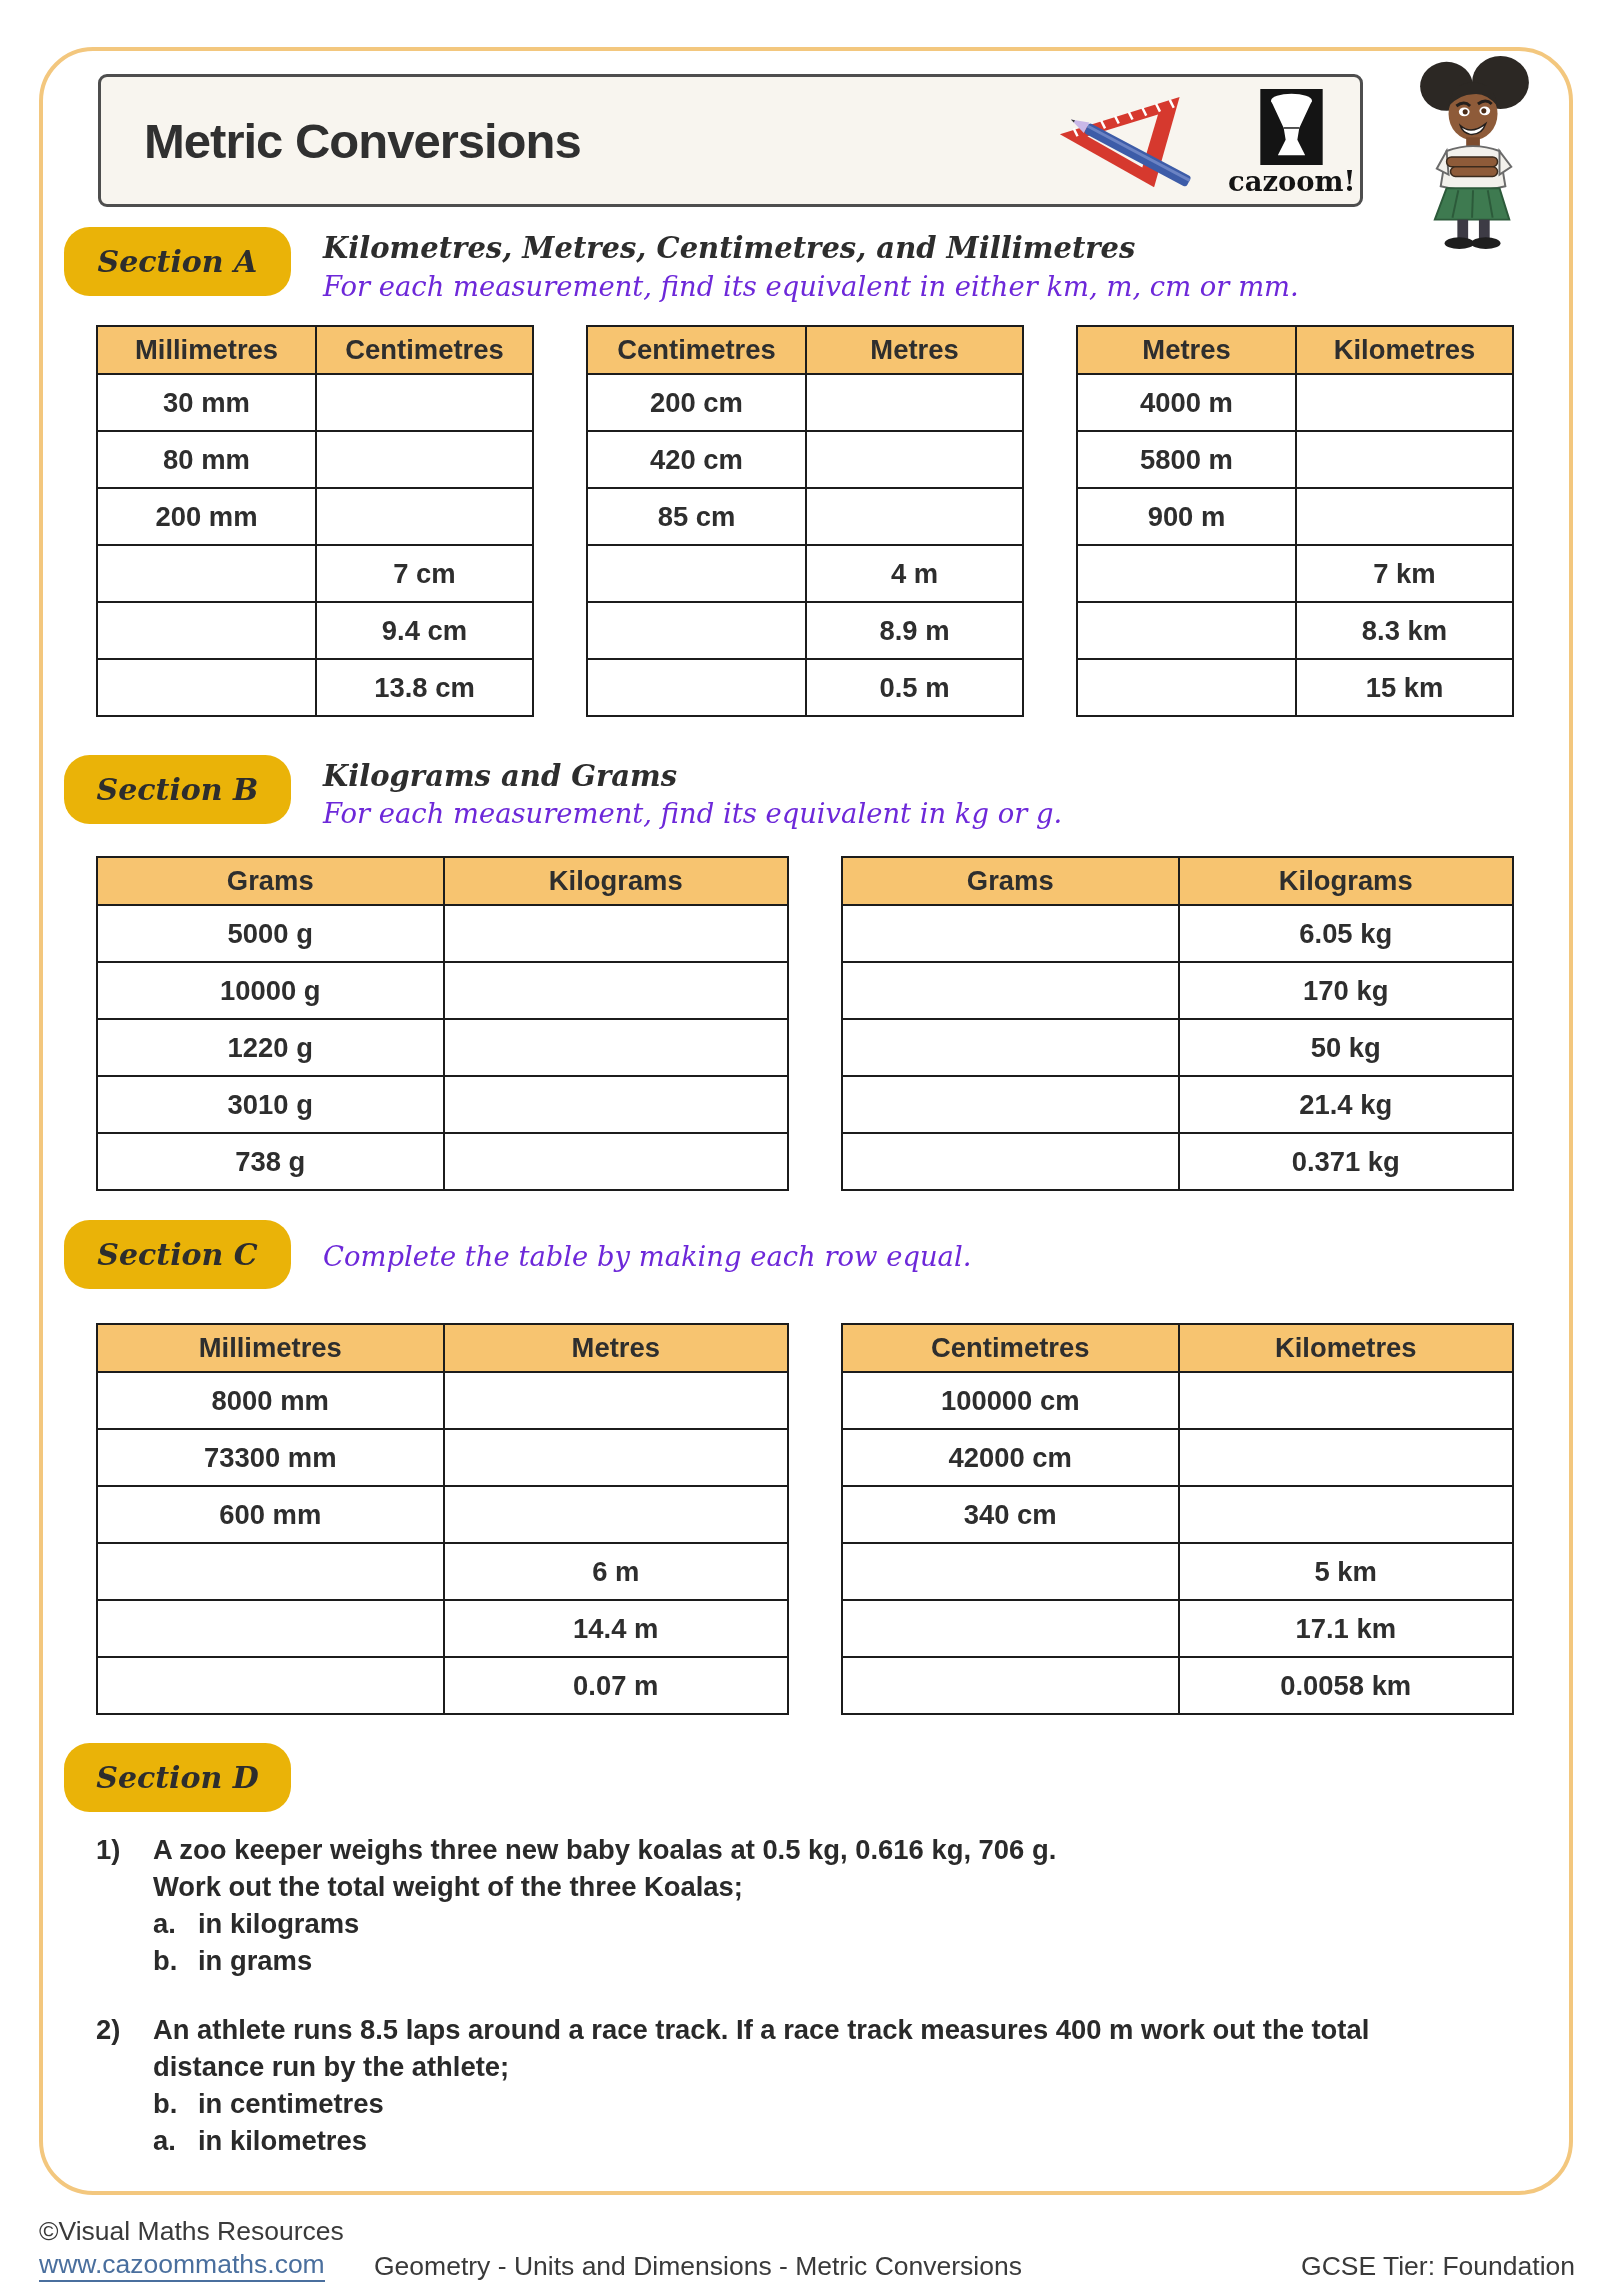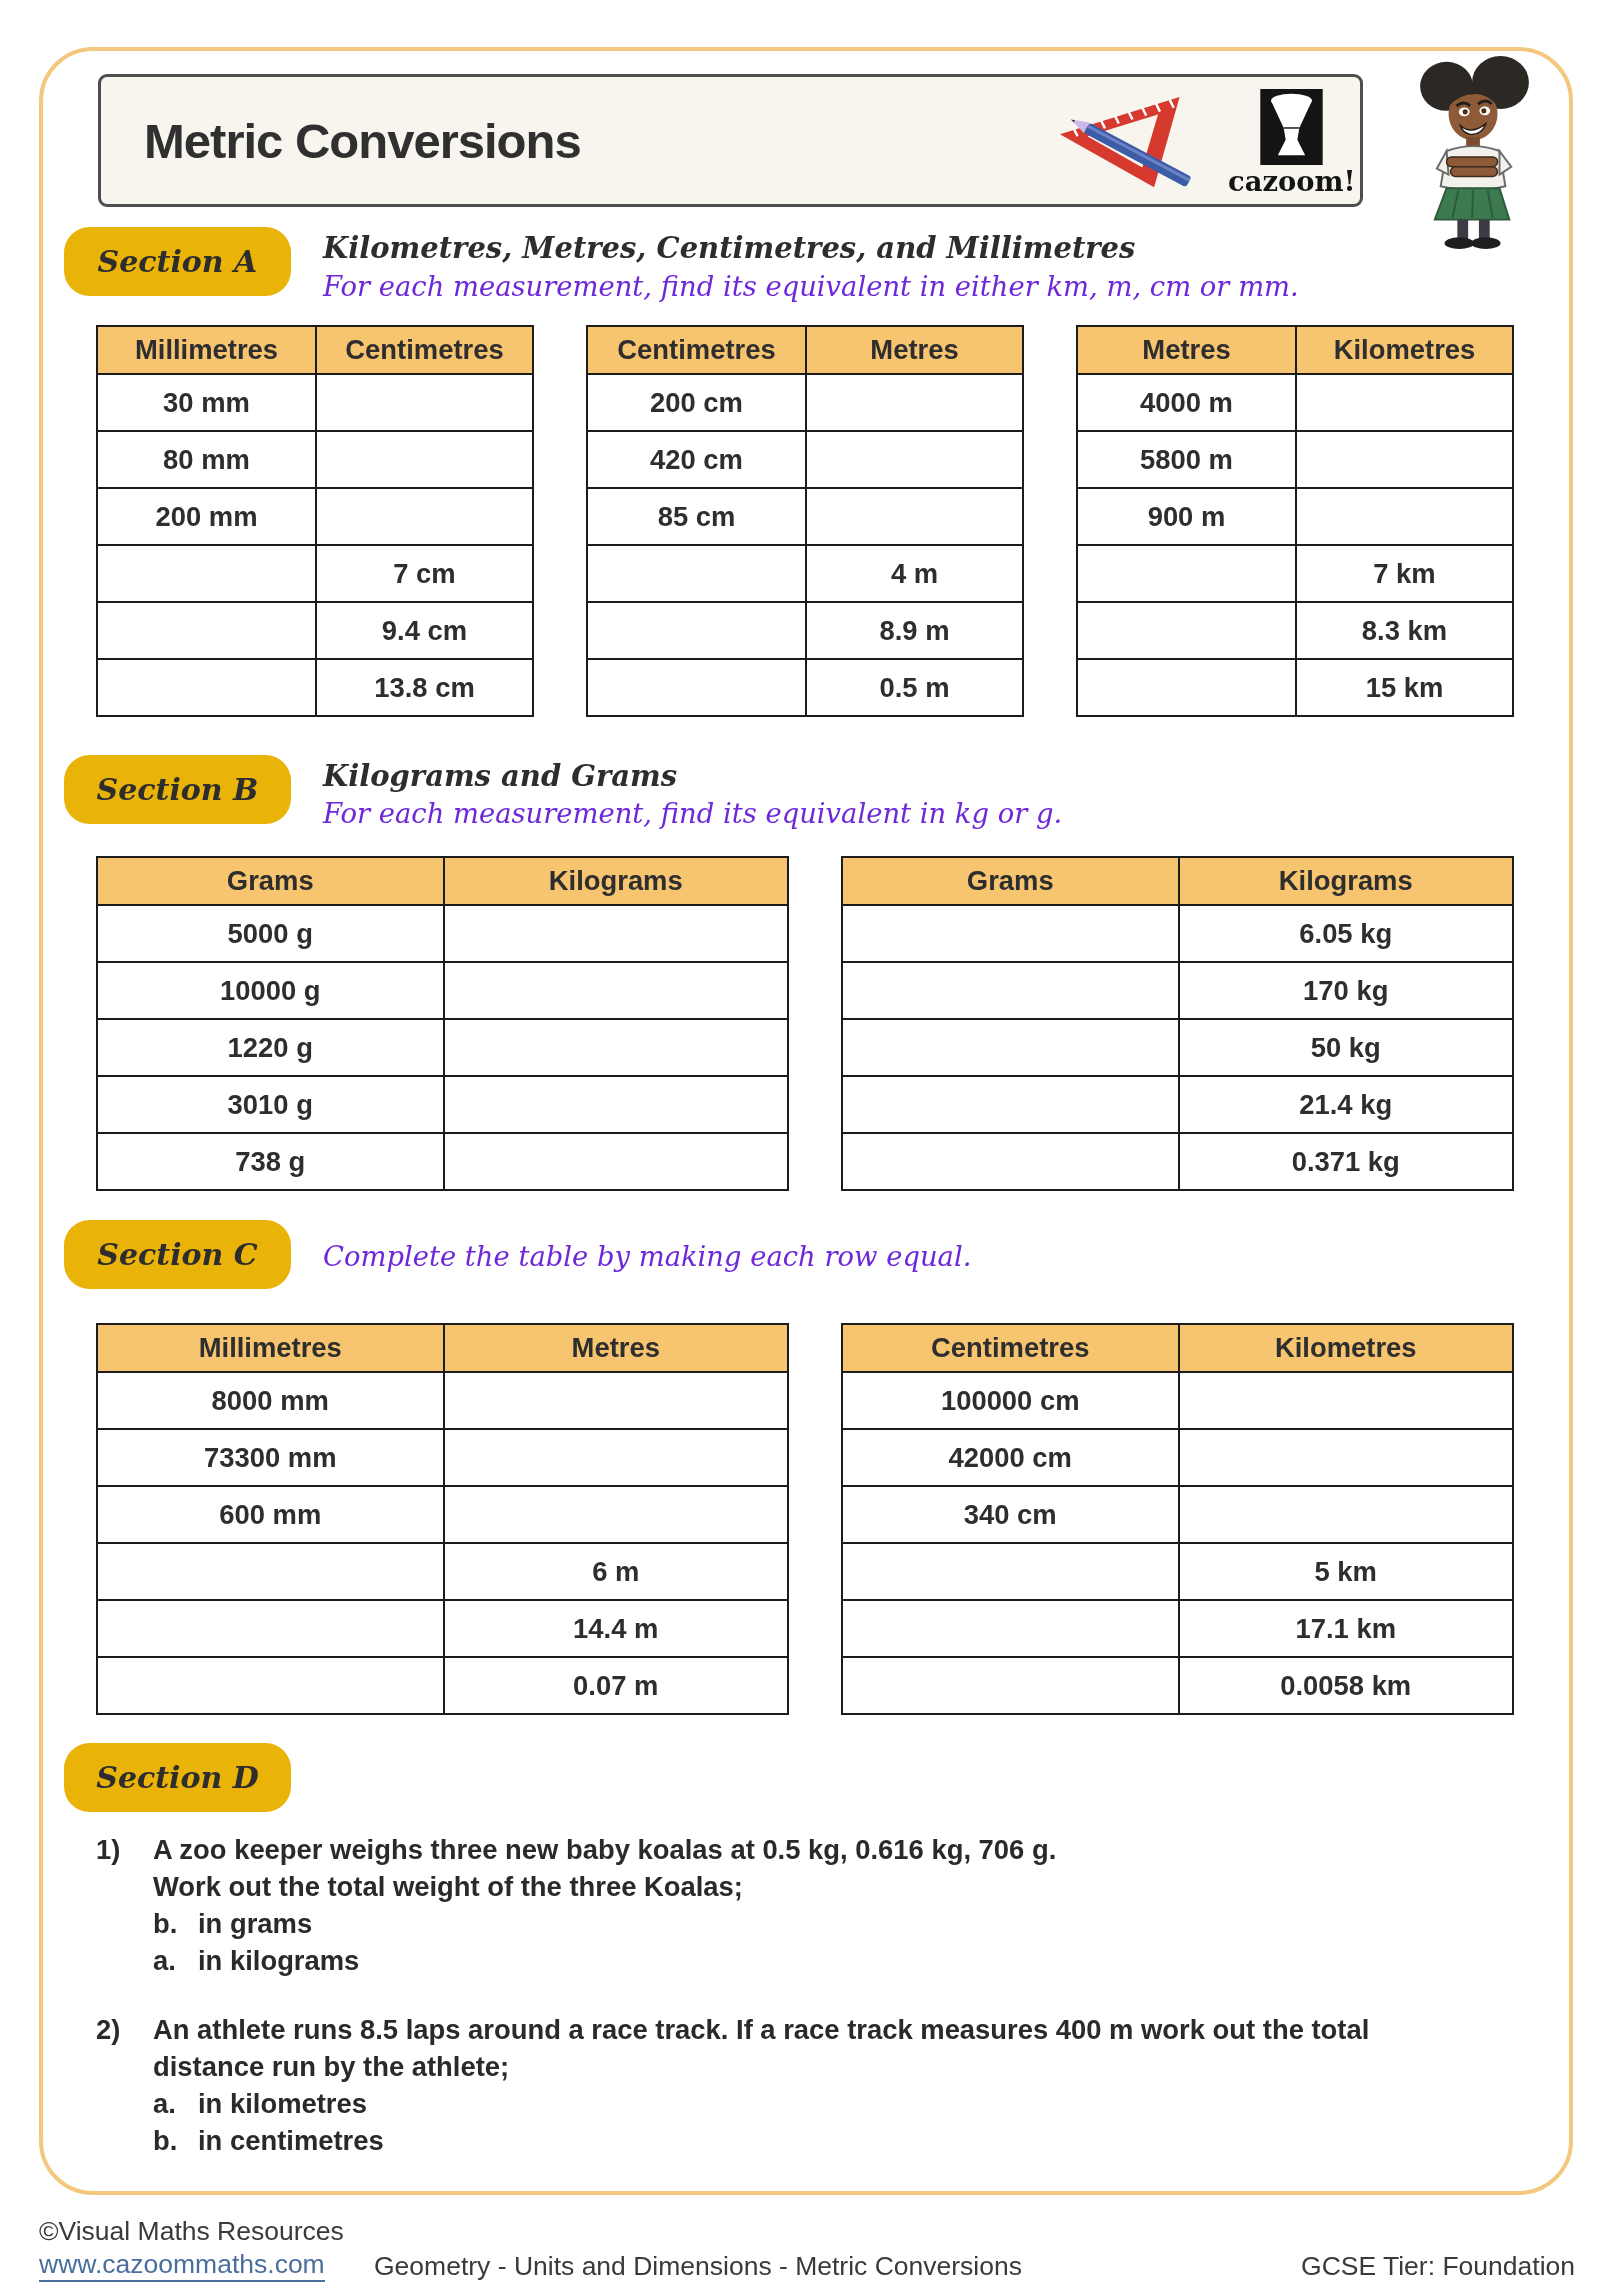--- a/index.html
+++ b/index.html
@@ -368,40 +368,40 @@
     <span>Section D</span>
   </div>
 
   <div class="qblock" style="top:1831px">
     <div class="qrow">
       <span class="qnum">1)</span>
       <div class="qtext">
         <div>A zoo keeper weighs three new baby koalas at 0.5 kg, 0.616 kg, 706 g.</div>
         <div>Work out the total weight of the three Koalas;</div>
         <div class="qpart">
-          <span class="plabel">b.</span><span>in grams</span>
+          <span class="plabel">a.</span><span>in kilograms</span>
         </div>
         <div class="qpart">
-          <span class="plabel">a.</span><span>in kilograms</span>
+          <span class="plabel">b.</span><span>in grams</span>
         </div>
       </div>
     </div>
   </div>
 
   <div class="qblock" style="top:2011px">
     <div class="qrow">
       <span class="qnum">2)</span>
       <div class="qtext">
         <div>An athlete runs 8.5 laps around a race track. If a race track measures 400 m work out the total</div>
         <div>distance run by the athlete;</div>
         <div class="qpart">
-          <span class="plabel">a.</span><span>in kilometres</span>
+          <span class="plabel">b.</span><span>in centimetres</span>
         </div>
         <div class="qpart">
-          <span class="plabel">b.</span><span>in centimetres</span>
+          <span class="plabel">a.</span><span>in kilometres</span>
         </div>
       </div>
     </div>
   </div>
 
   <div class="foot-copy">©Visual Maths Resources</div>
   <a class="foot-link">www.cazoommaths.com</a>
   <div class="foot-center">Geometry - Units and Dimensions - Metric Conversions</div>
   <div class="foot-right">GCSE Tier: Foundation</div>
 

